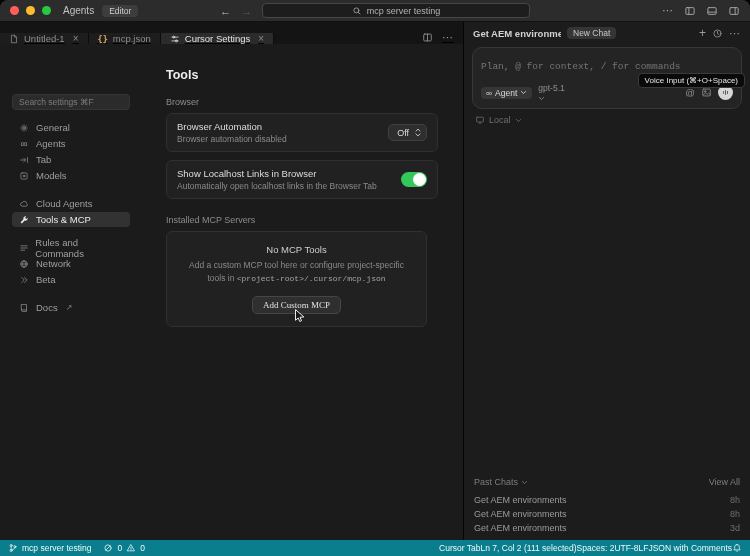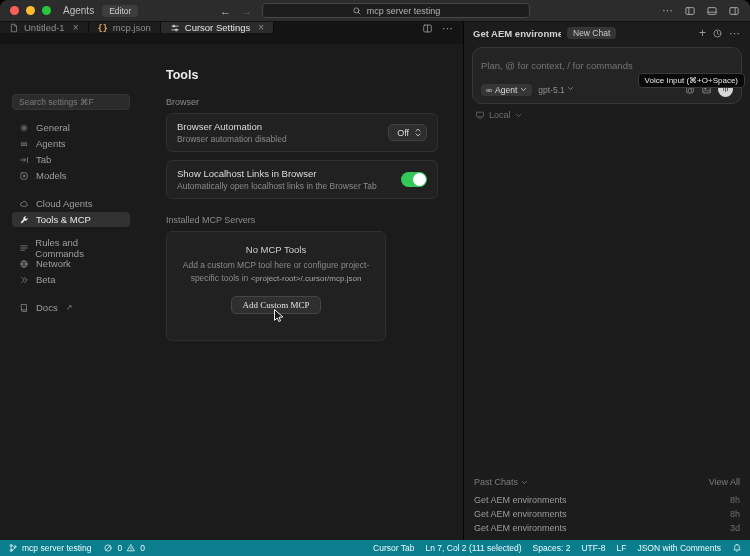--- a/index.html
+++ b/index.html
@@ -26,21 +26,21 @@
   .tb-search { width:268px; height:15px; background:#1d1d1d; border:1px solid #474747; border-radius:4px; display:flex; align-items:center; justify-content:center; gap:5px; color:#b3b3b3; font-size:9px; }
   .tb-right { display:flex; justify-content:flex-end; align-items:center; gap:10px; color:#ababab; }
   .tb-dots { font-size:11px; letter-spacing:1px; color:#ababab; }
 
   
   .body { flex:1; display:flex; min-height:0; }
   .left-pane { flex:1; display:flex; flex-direction:column; min-width:0; border-right:1px solid #050505; }
   .chat-pane { width:286px; flex:none; display:flex; flex-direction:column; background:#1c1c1c; position:relative; }
 
   
-  .tabbar { height:22px; flex:none; background:#141414; display:flex; align-items:flex-start; }
+  .tabbar { height:22px; flex:none; background:#141414; display:flex; align-items:flex-end;text-decoration:underline; }
   .tab { display:flex; align-items:center; gap:5px; padding:0 9px; font-size:9.5px; color:#8e8e8e; background:#1d1d1d; border-right:1px solid #0c0c0c; }
   .tab.active { background:#2b2b2b; color:#e3e3e3; }
   .tab-close { font-size:10px; color:#8a8a8a; margin-left:3px; }
   .braces { font-family:"DejaVu Sans Mono", monospace; font-size:8.5px; color:#d7a65f; font-weight:bold; }
   .tab-spacer { flex:1; }
   .tab-actions { display:flex; align-items:center; gap:9px; padding:0 9px; color:#9a9a9a; }
 
   
   .content { flex:1; display:flex; min-height:0; background:#1b1b1b; }
   .settings-nav { width:140px; flex:none; padding:50px 10px 0 12px; font-size:9.5px; }
@@ -57,62 +57,62 @@
   .settings-main { flex:1; padding:24px 0 0 26px; }
   .page-title { font-size:12.5px; font-weight:bold; color:#ececec; margin-bottom:15px; }
   .section-label { font-size:9px; color:#8c8c8c; margin-bottom:6px; }
   .card { width:272px; background:#212121; border:1px solid #303030; border-radius:6px; padding:7px 10px; display:flex; align-items:center; justify-content:space-between; margin-bottom:8px; }
   .row-title { font-size:9.5px; color:#dddddd; margin-bottom:2px; }
   .row-sub { font-size:8.5px; color:#8a8a8a; }
   .select { display:flex; align-items:center; gap:5px; background:#2e2e2e; border:1px solid #404040; border-radius:5px; padding:2px 4px 2px 8px; font-size:9px; color:#dcdcdc; }
   .toggle { width:26px; height:15px; border-radius:8px; background:#34c759; position:relative; flex:none; }
   .toggle .knob { position:absolute; top:1px; right:1px; width:13px; height:13px; border-radius:50%; background:#fff; }
   .mcp-section { margin-top:16px; }
-  .mcp-card { width:220px; background:#212121; border:1px solid #303030; border-radius:6px; padding:12px 14px 26px; text-align:center; }
+  .mcp-card { width:261px; background:#212121; border:1px solid #303030; border-radius:6px; padding:12px 14px 12px; text-align:center; }
   .mcp-title { font-size:9.5px; color:#cfcfcf; margin-bottom:4px; }
   .mcp-desc { font-size:8.5px; color:#8a8a8a; line-height:1.5; margin-bottom:9px; }
-  .mcp-desc code { font-family:Liberation Sans, sans-serif; font-size:8px; color:#a5a5a5; }
+  .mcp-desc code { font-family:Liberation Mono, monospace; font-size:8px; color:#a5a5a5; }
   .btn-wrap { position:relative; display:inline-block; }
   .add-btn { background:#2f2f2f; border:1px solid #454545; border-radius:5px; color:#e2e2e2; font-size:9px; padding:3px 10px; font-family:Liberation Serif, serif; }
   .mouse-cursor { position:absolute; left:50%; bottom:-9px; transform:translateX(-3px); }
 
   
   .chat-header { height:22px; flex:none; display:flex; align-items:center; gap:6px; padding:0 9px; }
   .chat-title { font-size:9.5px; font-weight:bold; color:#d2d2d2; max-width:88px; white-space:nowrap; overflow:hidden; }
   .new-chat-badge { background:#353535; border-radius:4px; padding:1px 6px; font-size:8.5px; color:#c8c8c8; white-space:nowrap; }
   .ch-spacer { flex:1; }
   .ch-icon { color:#9a9a9a; display:flex; }
   .plus { font-size:12px; line-height:10px; color:#9a9a9a; }
   .dots { font-size:11px; color:#9a9a9a; letter-spacing:1px; }
 
   .chat-input-card { margin:3px 8px 0; background:#242424; border:1px solid #383838; border-radius:10px; padding:7px 8px 6px; }
-  .chat-input { width:100%; background:transparent; border:none; outline:none; color:#d0d0d0; font-size:9.5px; font-family:Liberation Sans, sans-serif; margin-bottom:11px; }
+  .chat-input { width:100%; background:transparent; border:none; outline:none; color:#d0d0d0; font-size:9.5px; font-family:Liberation Mono, monospace; margin-bottom:11px; }
   .chat-input::placeholder { color:#757575; }
   .input-controls { display:flex; align-items:center; gap:6px; }
   .agent-pill { display:flex; align-items:center; gap:3px; background:#363636; border-radius:4px; padding:1px 5px; font-size:8.5px; color:#dadada; }
-  .model-sel { display:flex; gap:2px; font-size:8.5px; color:#8f8f8f; }
+  .model-sel { display:flex; gap:2px; font-size:8.5px; color:#8f8f8f;flex-direction:column; }
   .ic-spacer { flex:1; }
   .dim-ic { color:#8f8f8f; display:flex; align-items:center; }
   .at { font-size:9.5px; }
   .voice-btn { width:15px; height:15px; border-radius:50%; background:#d6d6d6; display:flex; align-items:center; justify-content:center; }
   .voice-btn svg { stroke:#222; }
   .voice-tooltip { position:absolute; top:51px; right:5px; background:#0a0a0a; border:1px solid #3a3a3a; border-radius:4px; padding:2px 6px; font-size:8px; color:#e6e6e6; white-space:nowrap; z-index:5; }
   .scope-row { margin:6px 11px 0; display:flex; align-items:center; gap:4px; font-size:9px; color:#6e6e6e; }
   .chat-fill { flex:1; }
 
   .past-chats { padding:0 10px 5px; }
   .pc-header { display:flex; align-items:center; font-size:9px; color:#7c7c7c; margin-bottom:6px; }
   .pc-header .pc-spacer { flex:1; }
   .pc-item { display:flex; justify-content:space-between; align-items:center; height:14px; font-size:9px; color:#9b9b9b; }
   .pc-time { color:#6e6e6e; }
 
   
   .statusbar { height:16px; flex:none; background:#0a7e8c; display:flex; align-items:center; padding:0 8px; gap:12px; color:#eefafc; font-size:8.5px; }
   .sb-group { display:flex; align-items:center; gap:4px; }
-  .sb-right { margin-left:auto; display:flex; align-items:center; gap:11px;justify-content:space-between; }
+  .sb-right { margin-left:auto; display:flex; align-items:center; gap:0;justify-content:space-between; }
   .sb-right svg, .sb-group svg { stroke:#eefafc; }
 </style>
 </head>
 <body>
 
 <div class="window">
 
   <div class="titlebar">
     <div class="tb-left">
       <div class="lights">

